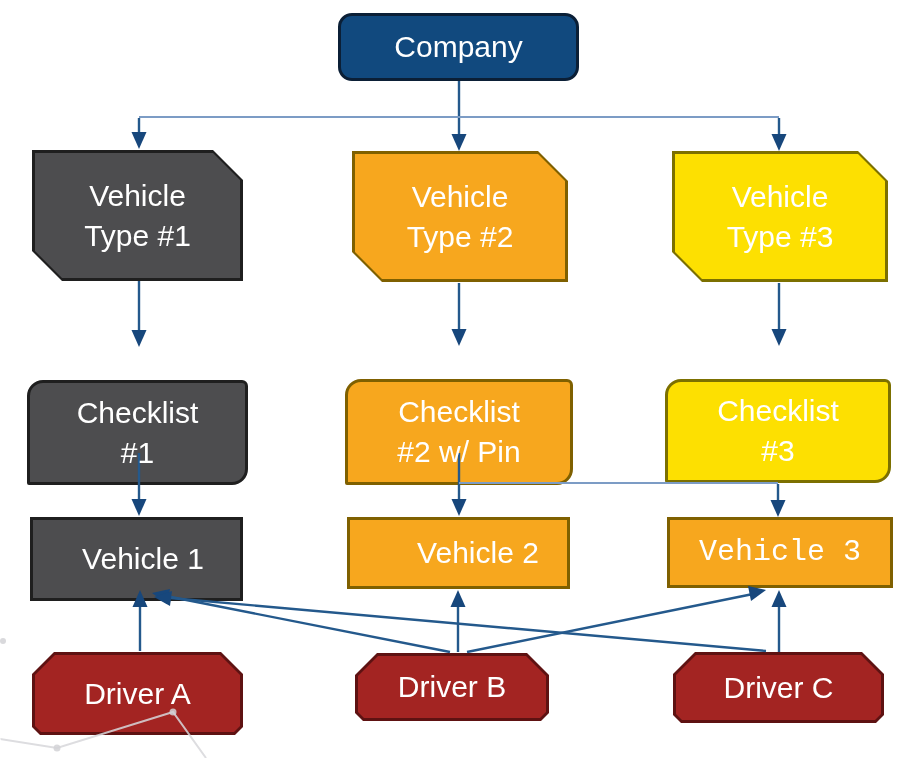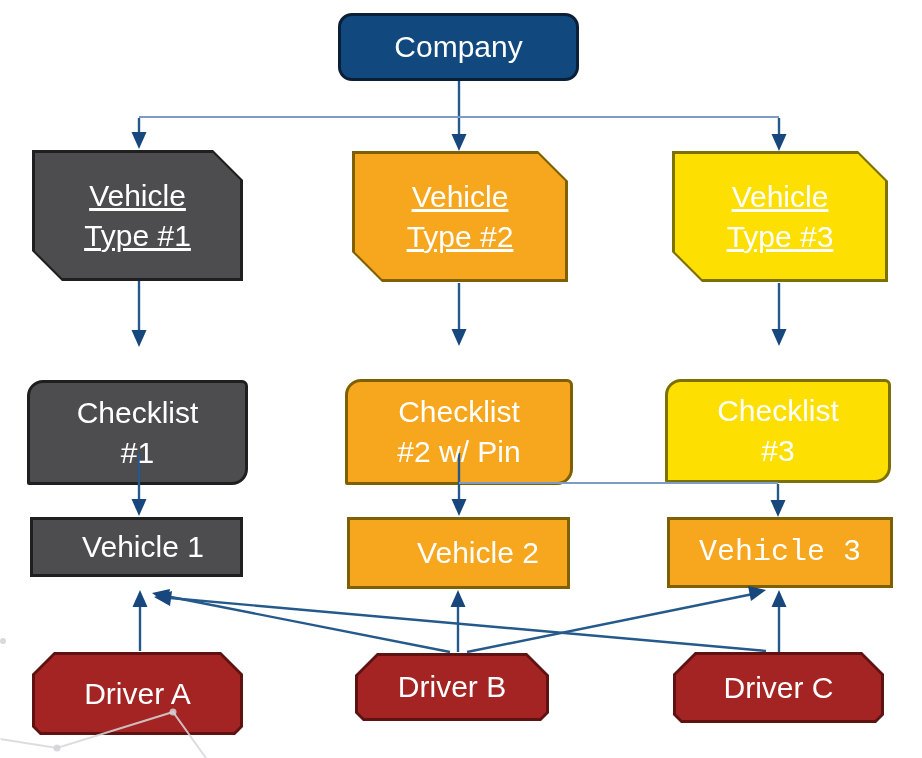--- a/index.html
+++ b/index.html
@@ -12,34 +12,34 @@
     position:absolute;box-sizing:border-box;
     display:flex;align-items:center;justify-content:center;text-align:center;
     color:#ffffff;font-size:30px;line-height:1.33;font-weight:400;
   }
   .node .lbl{position:relative;z-index:1;white-space:pre-line;}
   
   .n-company{left:338px;top:13px;width:241px;height:68px;
     background:var(--company-fill);border:3px solid var(--company-border);border-radius:14px;}
   
   .snip{clip-path:polygon(0 0, calc(100% - 30px) 0, 100% 30px, 100% 100%, 30px 100%, 0 calc(100% - 30px));
-    background:var(--b);text-decoration:underline;}
+    background:var(--b);}
   .snip::before{content:"";position:absolute;inset:3px;background:var(--f);
     clip-path:polygon(0 0, calc(100% - 27px) 0, 100% 27px, 100% 100%, 27px 100%, 0 calc(100% - 27px));}
   .n-vt1{left:32px;top:150px;width:211px;height:131px;--f:var(--gray-fill);--b:var(--gray-border);}
   .n-vt2{left:352px;top:151px;width:216px;height:131px;--f:var(--orange-fill);--b:var(--orange-border);}
   .n-vt3{left:672px;top:151px;width:216px;height:131px;--f:var(--yellow-fill);--b:var(--yellow-border);}
   
   .roundDiag{border:3px solid var(--b);background:var(--f);border-radius:16px 6px 16px 2px;margin-top:32px;}
   .n-c1{left:27px;top:348px;width:221px;height:105px;--f:var(--gray-fill);--b:var(--gray-border);}
   .n-c2{left:345px;top:347px;width:228px;height:106px;--f:var(--orange-fill);--b:var(--orange-border);}
   .n-c3{left:665px;top:347px;width:226px;height:104px;--f:var(--yellow-fill);--b:var(--yellow-border);}
   
   .rect{border:3px solid var(--b);background:var(--f);}
-  .n-v1{left:30px;top:517px;width:213px;height:60px;padding-left:13px;--f:var(--gray-fill);--b:var(--gray-border);}
+  .n-v1{left:30px;top:517px;width:213px;height:84px;padding-left:13px;--f:var(--gray-fill);--b:var(--gray-border);}
   .n-v2{left:347px;top:517px;width:223px;height:72px;padding-left:39px;--f:var(--orange-fill);--b:var(--orange-border);}
   .n-v3{left:667px;top:517px;width:226px;height:71px;font-family:Liberation Mono, monospace;--f:var(--orange-fill);--b:var(--orange-border);}
   
   .driver{background:var(--b);
     clip-path:polygon(22px 0, calc(100% - 22px) 0, 100% 22px, 100% calc(100% - 8px),
       calc(100% - 8px) 100%, 8px 100%, 0 calc(100% - 8px), 0 22px);}
   .driver::before{content:"";position:absolute;inset:3px;background:var(--f);
     clip-path:polygon(20px 0, calc(100% - 20px) 0, 100% 20px, 100% calc(100% - 6px),
       calc(100% - 6px) 100%, 6px 100%, 0 calc(100% - 6px), 0 20px);}
   .n-da{left:32px;top:652px;width:211px;height:83px;--f:var(--red-fill);--b:var(--red-border);}

